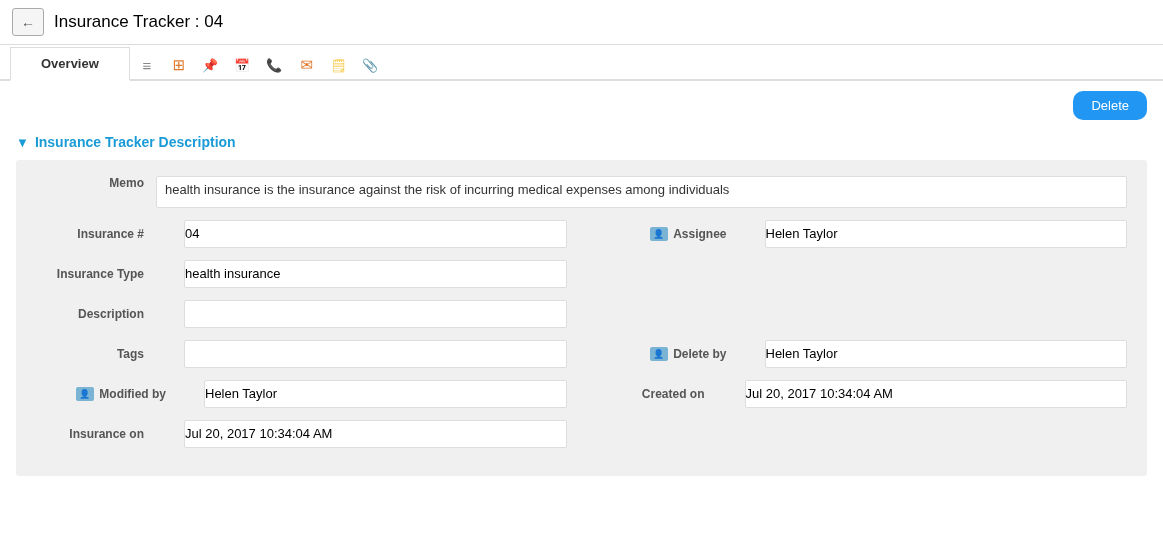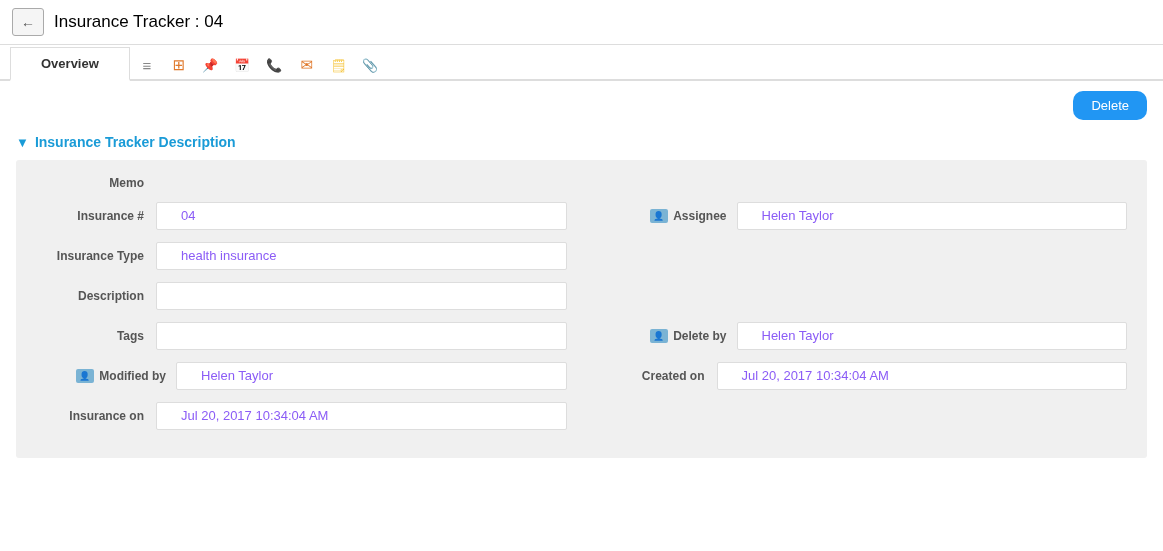--- a/index.html
+++ b/index.html
@@ -114,20 +114,21 @@
       grid-column: 1 / -1;
       display: flex;
       align-items: flex-start;
       margin-bottom: 12px;
       justify-content: space-between;
     }
     .field-row {
       display: flex;
       align-items: center;
       margin-bottom: 12px;
+      gap: 28px;
     }
     .field-label {
       font-weight: bold;
       font-size: 12px;
       color: #555;
       text-align: right;
       width: 120px;
       min-width: 120px;
       padding-right: 12px;
     }
@@ -151,23 +152,23 @@
       border-radius: 2px;
       margin-right: 5px;
       font-size: 9px;
       color: #fff;
     }
     .field-value {
       flex: 1;
       background: #fff;
       border: 1px solid #ddd;
       border-radius: 2px;
-      padding: 5px 24px;
-      font-size: 13px;
-      color: #8b5cf6;
+      padding: 5px 0;
+      font-size: 13px;
+      color: #000000;
       min-height: 28px;
     }
     .field-value-memo {
       flex: 1;
       background: #fff;
       border: 1px solid #ddd;
       border-radius: 2px;
       padding: 5px 8px;
       font-size: 13px;
       color: #333;
@@ -226,20 +227,21 @@
 
 <div class="section-header">
   <span class="section-chevron">▼</span>
   <span>Insurance Tracker Description</span>
 </div>
 
 <div class="form-container">
 
   <div class="field-full">
     <span class="field-label">Memo</span>
+    <div class="field-value-memo">health insurance is the insurance against the risk of incurring medical expenses among individuals</div>
   </div>
 
   <div class="form-grid">
 
     <div class="field-row">
       <span class="field-label">Insurance #</span>
       <div class="field-value">04</div>
     </div>
 
     <div class="field-row">

